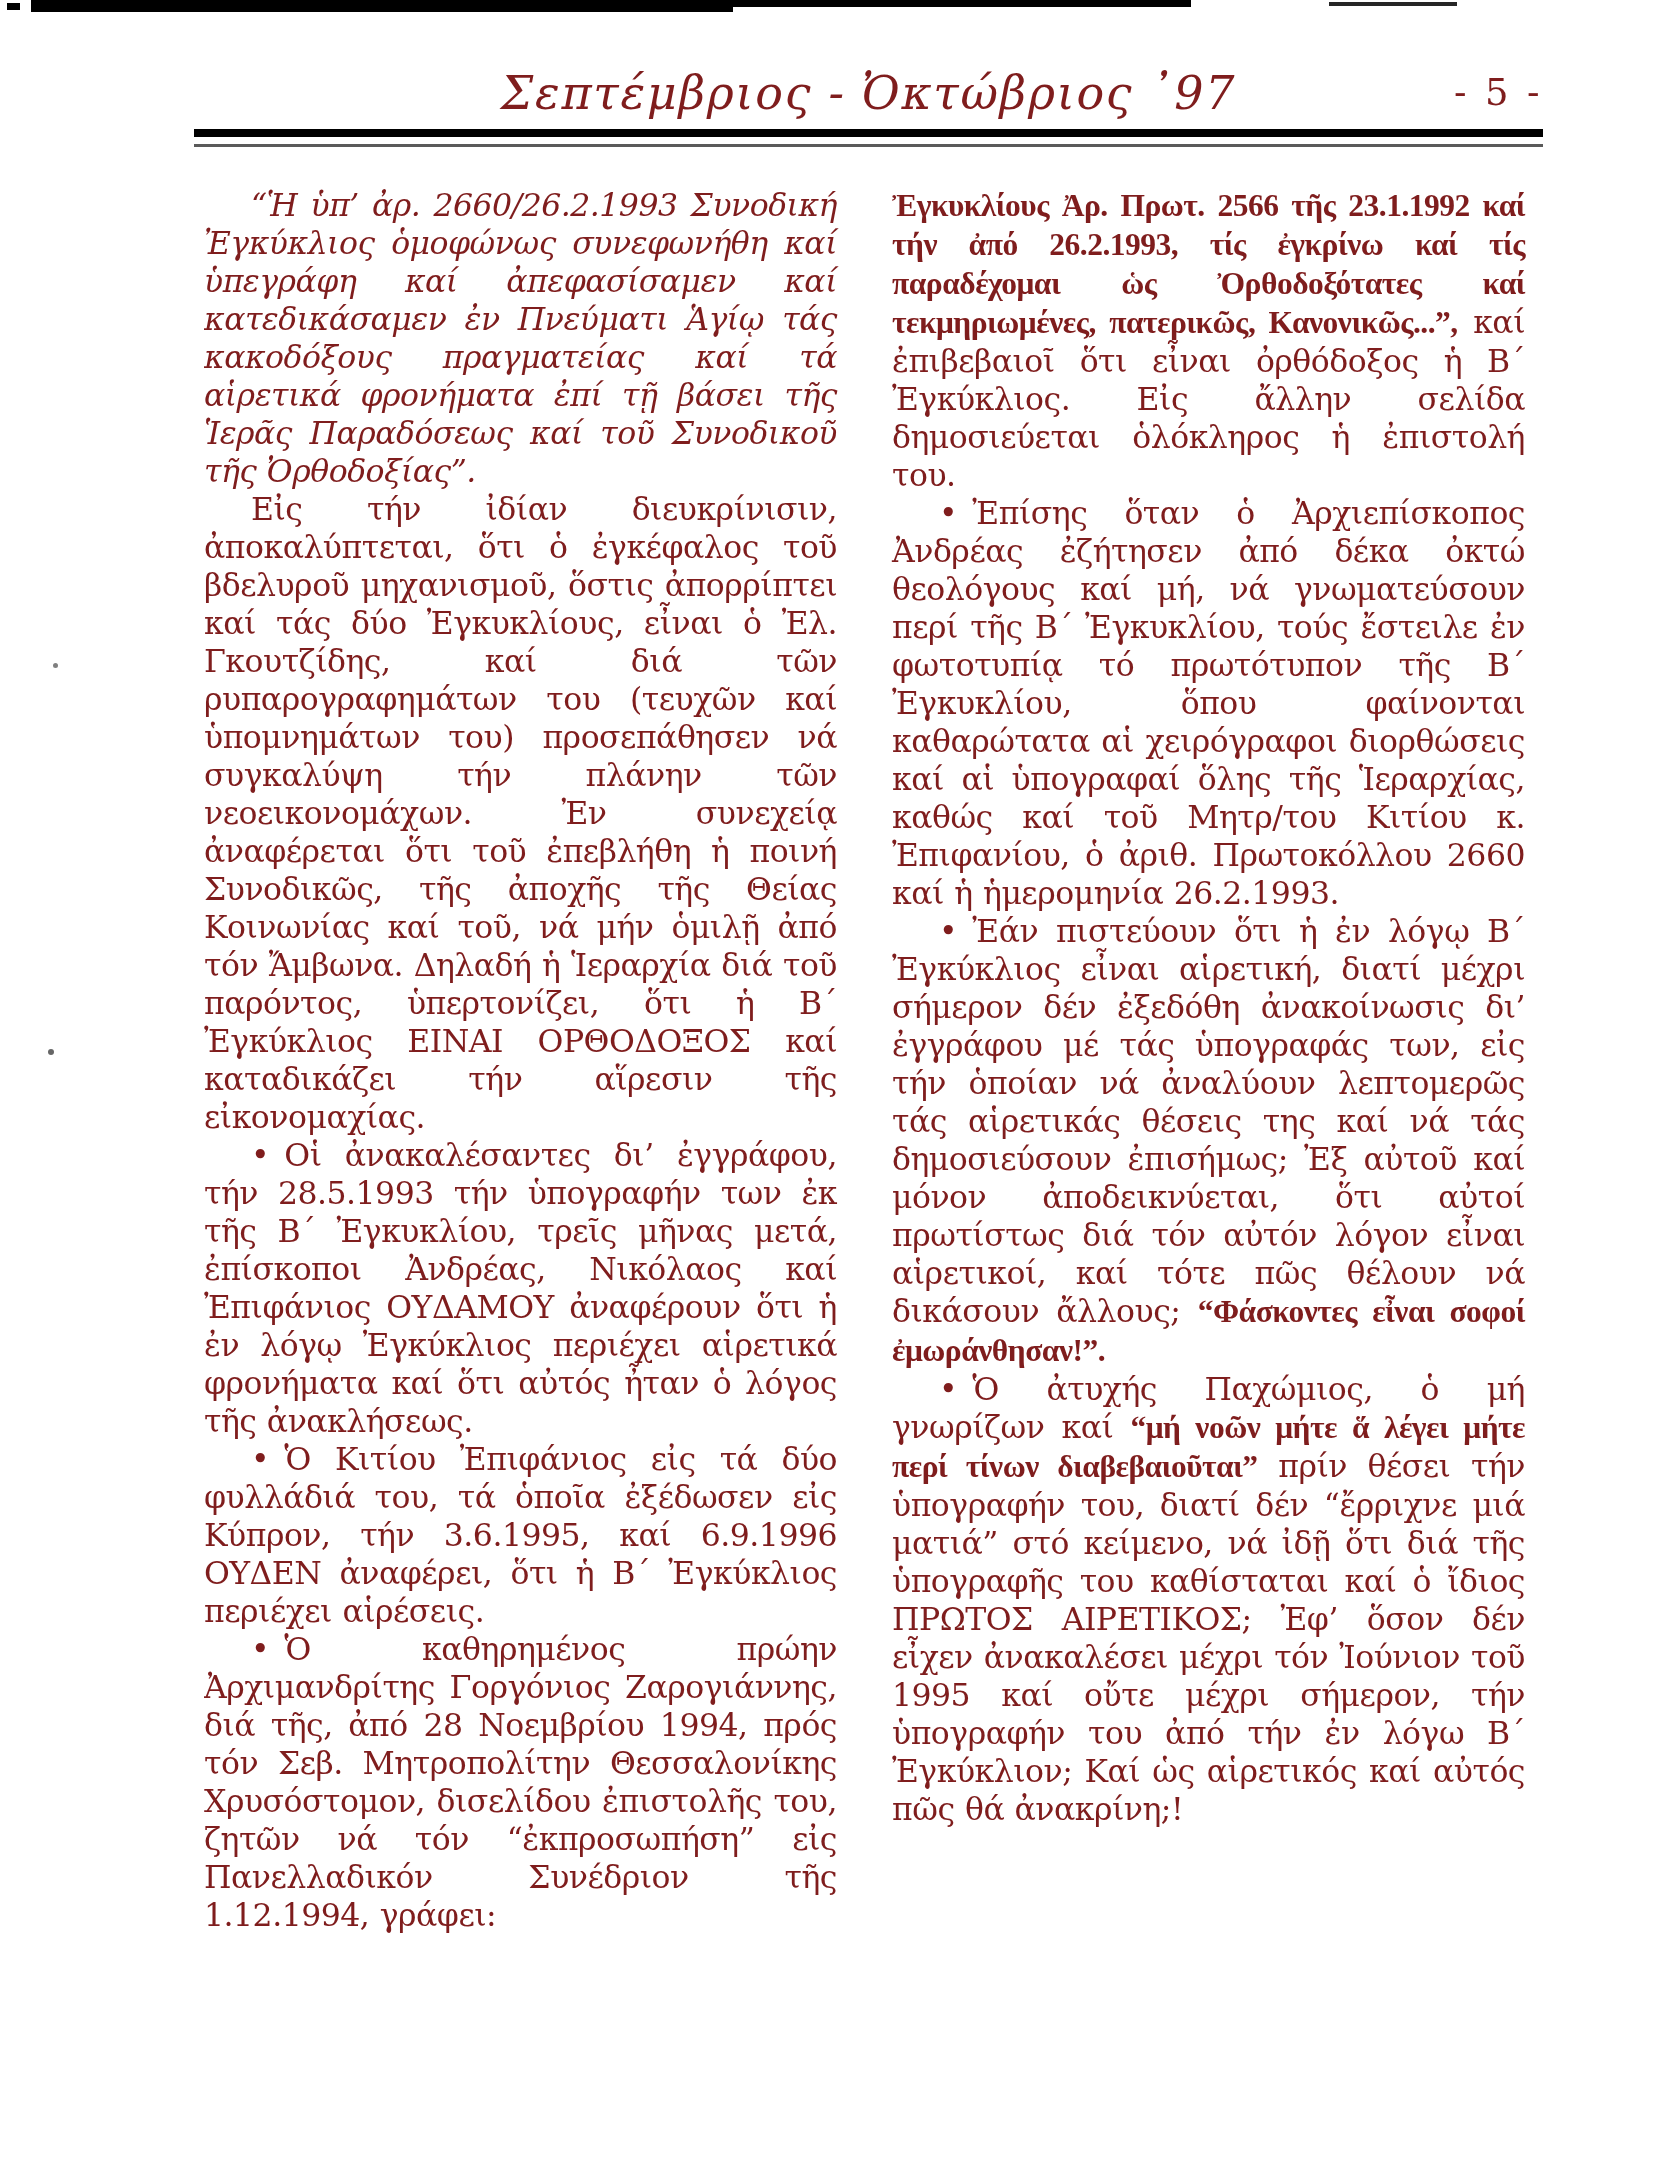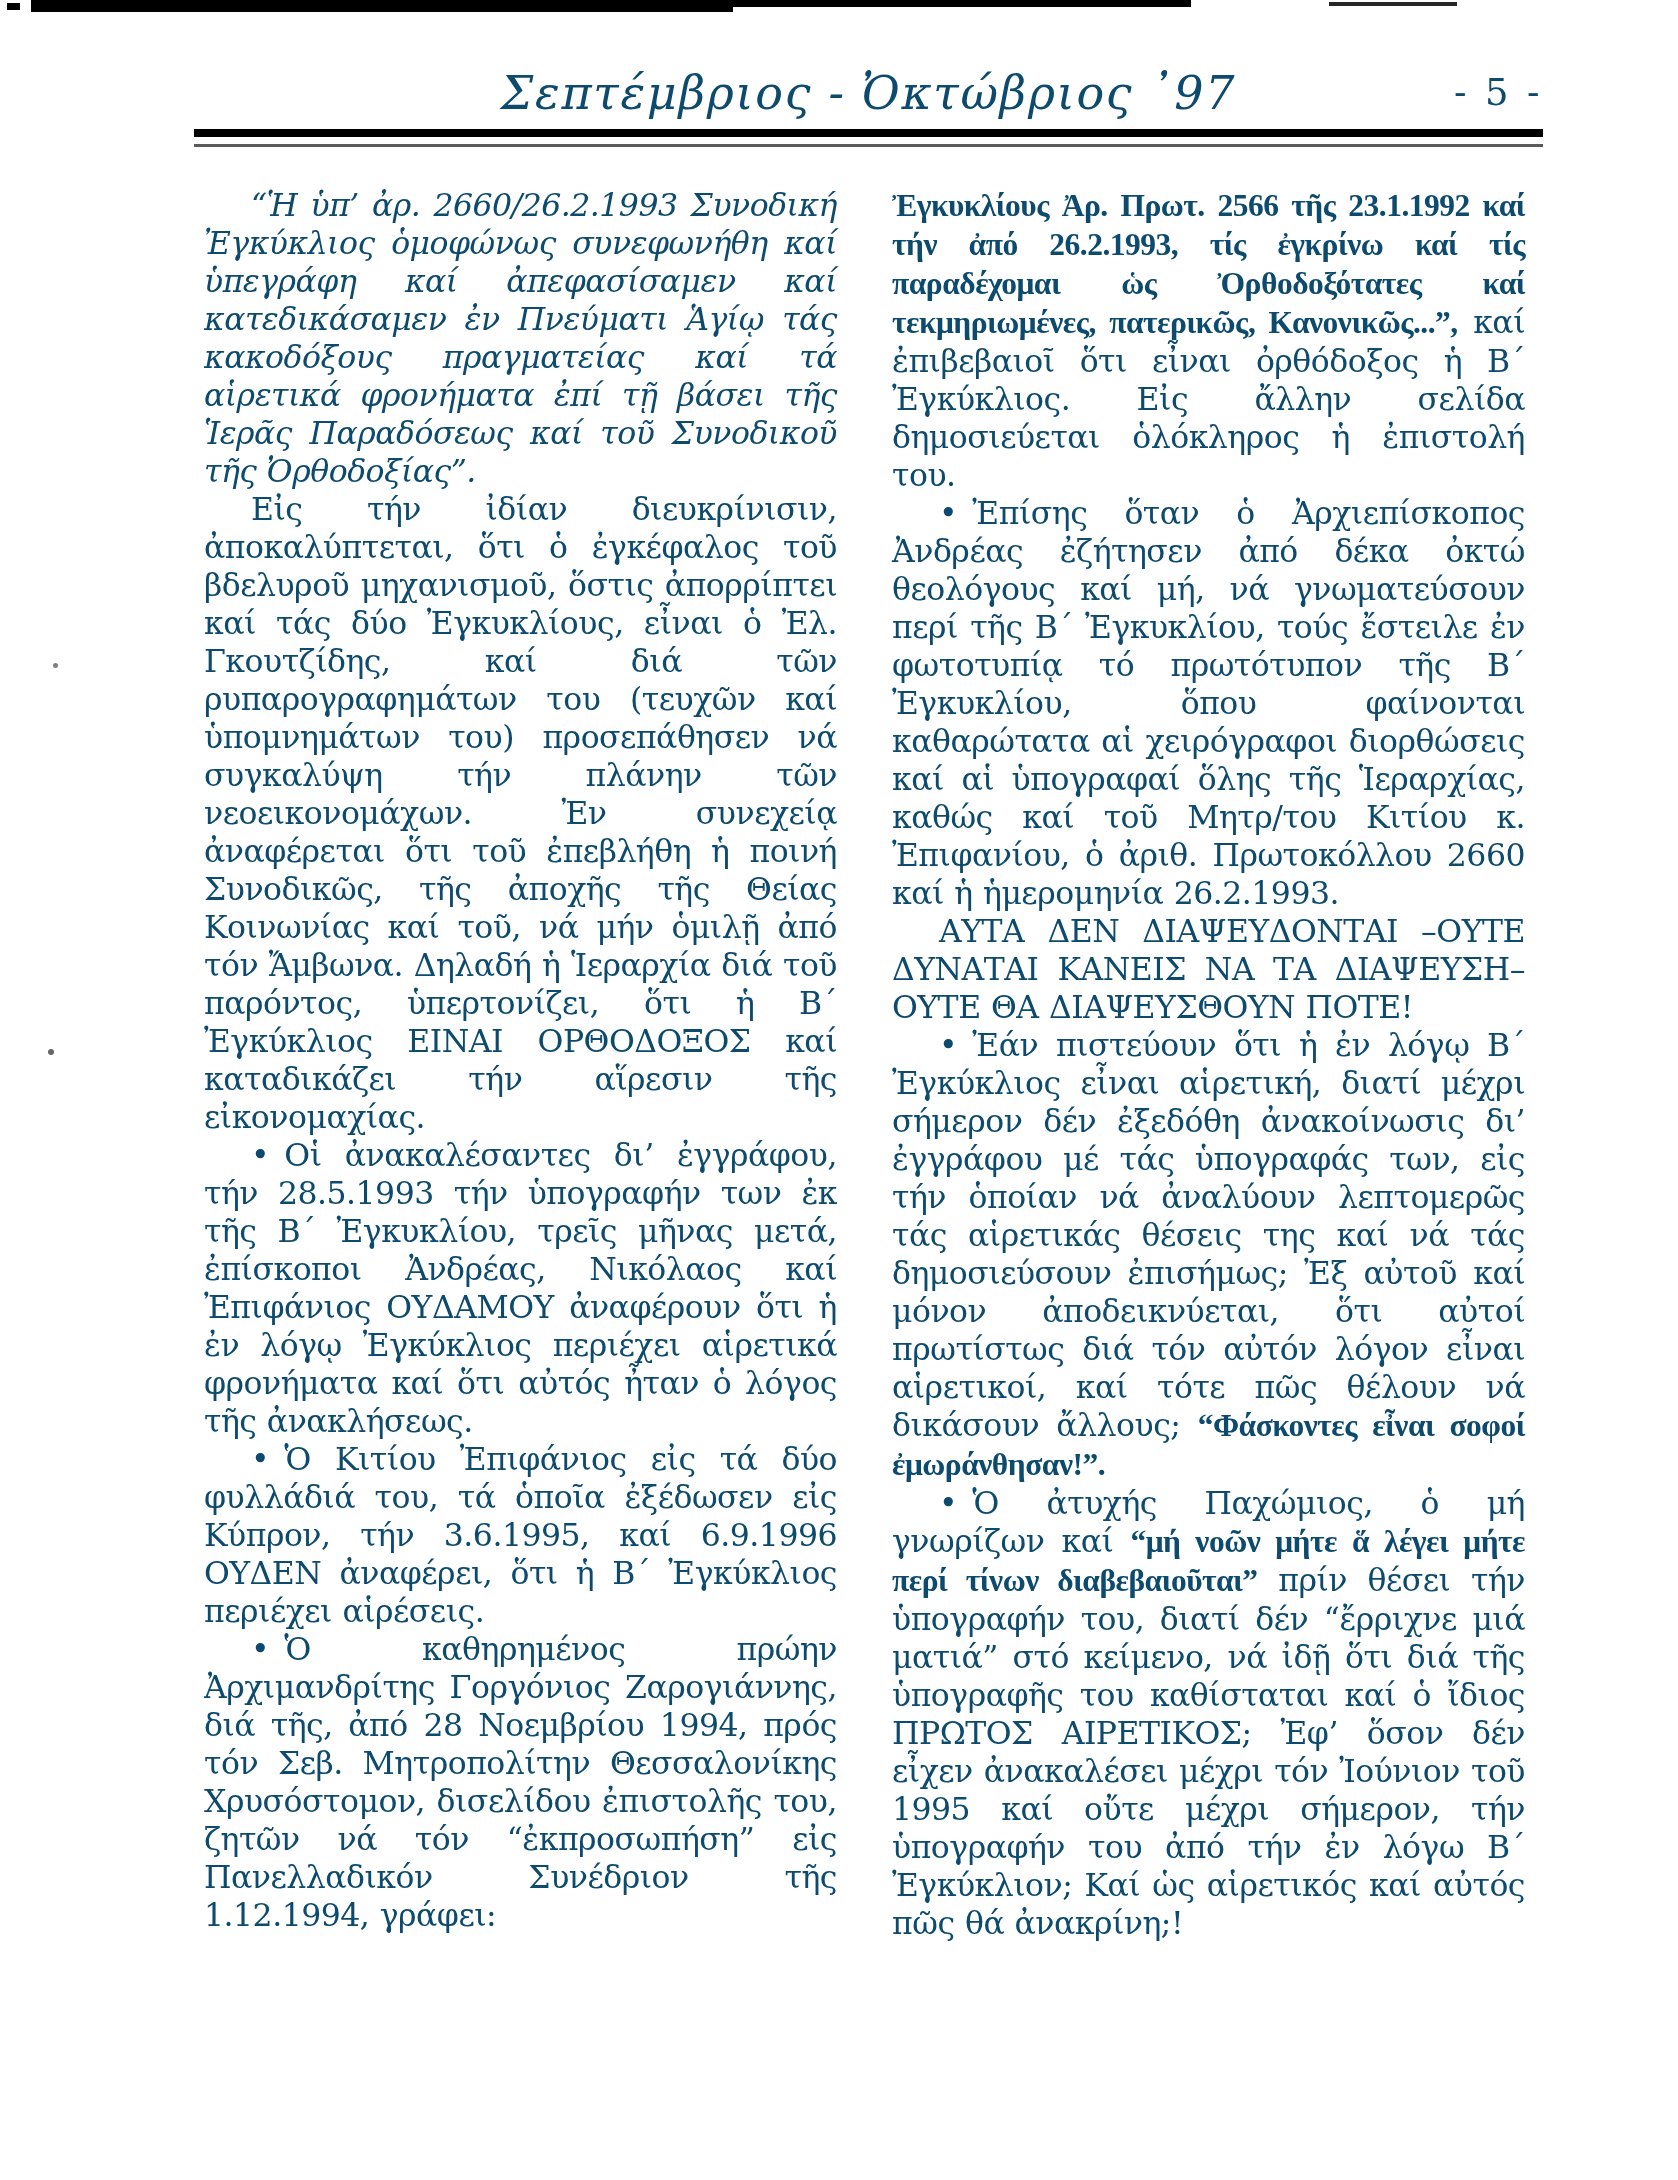--- a/index.html
+++ b/index.html
@@ -1,21 +1,21 @@
 <!DOCTYPE html>
 <html style="font-size:13.6px"><head>
 <meta charset="utf-8">
 <style>
   html,body{margin:0;padding:0;background:#e8e8e8;}
   .page{
     position:relative;
     width:1678px;height:2181px;
     background:#ffffff;
     font-family:"DejaVu Serif","Liberation Serif",serif;
-    color:#0c4a6e;
+    color:#7f1d1d;
     overflow:hidden;
   }
   
   .artifact{position:absolute;background:#000;}
   .a1{left:31px;top:0;width:702px;height:12px;}
   .a2{left:731px;top:0;width:460px;height:6.8px;}
   .a3{left:1329px;top:1.7px;width:128px;height:4.3px;opacity:.85;}
   .a4{left:6.8px;top:3.4px;width:13.6px;height:6.8px;}
   .a5{left:48px;top:1049px;width:6px;height:6px;border-radius:50%;opacity:.6;}
   .a6{left:53px;top:663px;width:5.1px;height:5.1px;border-radius:50%;opacity:.5;}
@@ -75,20 +75,19 @@
     <div class="column" id="col-left">
         <p class="para indent"><span class="seg-italic">“Ἡ ὑπ’ ἀρ. 2660/26.2.1993 Συνοδική Ἐγκύκλιος ὁμοφώνως συνεφωνήθη καί ὑπεγράφη καί ἀπεφασίσαμεν καί κατεδικάσαμεν ἐν Πνεύματι Ἁγίῳ τάς κακοδόξους πραγματείας καί τά αἱρετικά φρονήματα ἐπί τῇ βάσει τῆς Ἱερᾶς Παραδόσεως καί τοῦ Συνοδικοῦ τῆς Ὀρθοδοξίας”.</span></p>
         <p class="para indent"><span class="seg-regular">Εἰς τήν ἰδίαν διευκρίνισιν, ἀποκαλύπτεται, ὅτι ὁ ἐγκέφαλος τοῦ βδελυροῦ μηχανισμοῦ, ὅστις ἀπορρίπτει καί τάς δύο Ἐγκυκλίους, εἶναι ὁ Ἐλ. Γκουτζίδης, καί διά τῶν ρυπαρογραφημάτων του (τευχῶν καί ὑπομνημάτων του) προσεπάθησεν νά συγκαλύψη τήν πλάνην τῶν νεοεικονομάχων. Ἐν συνεχείᾳ ἀναφέρεται ὅτι τοῦ ἐπεβλήθη ἡ ποινή Συνοδικῶς, τῆς ἀποχῆς τῆς Θείας Κοινωνίας καί τοῦ, νά μήν ὁμιλῇ ἀπό τόν Ἄμβωνα. Δηλαδή ἡ Ἱεραρχία διά τοῦ παρόντος, ὑπερτονίζει, ὅτι ἡ Β΄ Ἐγκύκλιος ΕΙΝΑΙ ΟΡΘΟΔΟΞΟΣ καί καταδικάζει τήν αἵρεσιν τῆς εἰκονομαχίας.</span></p>
         <p class="para indent"><span class="seg-regular">• Οἱ ἀνακαλέσαντες δι’ ἐγγράφου, τήν 28.5.1993 τήν ὑπογραφήν των ἐκ τῆς Β΄ Ἐγκυκλίου, τρεῖς μῆνας μετά, ἐπίσκοποι Ἀνδρέας, Νικόλαος καί Ἐπιφάνιος ΟΥΔΑΜΟΥ ἀναφέρουν ὅτι ἡ ἐν λόγῳ Ἐγκύκλιος περιέχει αἱρετικά φρονήματα καί ὅτι αὐτός ἦταν ὁ λόγος τῆς ἀνακλήσεως.</span></p>
         <p class="para indent"><span class="seg-regular">• Ὁ Κιτίου Ἐπιφάνιος εἰς τά δύο φυλλάδιά του, τά ὁποῖα ἐξέδωσεν εἰς Κύπρον, τήν 3.6.1995, καί 6.9.1996 ΟΥΔΕΝ ἀναφέρει, ὅτι ἡ Β΄ Ἐγκύκλιος περιέχει αἱρέσεις.</span></p>
         <p class="para indent"><span class="seg-regular">• Ὁ καθηρημένος πρώην Ἀρχιμανδρίτης Γοργόνιος Ζαρογιάννης, διά τῆς, ἀπό 28 Νοεμβρίου 1994, πρός τόν Σεβ. Μητροπολίτην Θεσσαλονίκης Χρυσόστομον, δισελίδου ἐπιστολῆς του, ζητῶν νά τόν “ἐκπροσωπήση” εἰς Πανελλαδικόν Συνέδριον τῆς 1.12.1994, γράφει:</span></p>
       </div>
     <div class="column" id="col-right">
         <p class="para"><span class="seg-bold">Ἐγκυκλίους Ἀρ. Πρωτ. 2566 τῆς 23.1.1992 καί τήν ἀπό 26.2.1993, τίς ἐγκρίνω καί τίς παραδέχομαι ὡς Ὀρθοδοξότατες καί τεκμηριωμένες, πατερικῶς, Κανονικῶς...”,</span><span class="seg-regular"> καί ἐπιβεβαιοῖ ὅτι εἶναι ὀρθόδοξος ἡ Β΄ Ἐγκύκλιος. Εἰς ἄλλην σελίδα δημοσιεύεται ὁλόκληρος ἡ ἐπιστολή του.</span></p>
         <p class="para indent"><span class="seg-regular">• Ἐπίσης ὅταν ὁ Ἀρχιεπίσκοπος Ἀνδρέας ἐζήτησεν ἀπό δέκα ὀκτώ θεολόγους καί μή, νά γνωματεύσουν περί τῆς Β΄ Ἐγκυκλίου, τούς ἔστειλε ἐν φωτοτυπίᾳ τό πρωτότυπον τῆς Β΄ Ἐγκυκλίου, ὅπου φαίνονται καθαρώτατα αἱ χειρόγραφοι διορθώσεις καί αἱ ὑπογραφαί ὅλης τῆς Ἱεραρχίας, καθώς καί τοῦ Μητρ/του Κιτίου κ. Ἐπιφανίου, ὁ ἀριθ. Πρωτοκόλλου 2660 καί ἡ ἡμερομηνία 26.2.1993.</span></p>
-        <p class="para indent"><span class="seg-regular">ΑΥΤΑ ΔΕΝ ΔΙΑΨΕΥΔΟΝΤΑΙ –ΟΥΤΕ ΔΥΝΑΤΑΙ ΚΑΝΕΙΣ ΝΑ ΤΑ ΔΙΑΨΕΥΣΗ– ΟΥΤΕ ΘΑ ΔΙΑΨΕΥΣΘΟΥΝ ΠΟΤΕ!</span></p>
         <p class="para indent"><span class="seg-regular">• Ἐάν πιστεύουν ὅτι ἡ ἐν λόγῳ Β΄ Ἐγκύκλιος εἶναι αἱρετική, διατί μέχρι σήμερον δέν ἐξεδόθη ἀνακοίνωσις δι’ ἐγγράφου μέ τάς ὑπογραφάς των, εἰς τήν ὁποίαν νά ἀναλύουν λεπτομερῶς τάς αἱρετικάς θέσεις της καί νά τάς δημοσιεύσουν ἐπισήμως; Ἐξ αὐτοῦ καί μόνον ἀποδεικνύεται, ὅτι αὐτοί πρωτίστως διά τόν αὐτόν λόγον εἶναι αἱρετικοί, καί τότε πῶς θέλουν νά δικάσουν ἄλλους; </span><span class="seg-bold">“Φάσκοντες εἶναι σοφοί ἐμωράνθησαν!”.</span></p>
         <p class="para indent"><span class="seg-regular">• Ὁ ἀτυχής Παχώμιος, ὁ μή γνωρίζων καί </span><span class="seg-bold">“μή νοῶν μήτε ἅ λέγει μήτε περί τίνων διαβεβαιοῦται”</span><span class="seg-regular"> πρίν θέσει τήν ὑπογραφήν του, διατί δέν “ἔρριχνε μιά ματιά” στό κείμενο, νά ἰδῇ ὅτι διά τῆς ὑπογραφῆς του καθίσταται καί ὁ ἴδιος ΠΡΩΤΟΣ ΑΙΡΕΤΙΚΟΣ; Ἐφ’ ὅσον δέν εἶχεν  ἀνακαλέσει μέχρι τόν Ἰούνιον τοῦ 1995 καί οὔτε μέχρι σήμερον, τήν ὑπογραφήν του ἀπό τήν ἐν λόγω Β΄ Ἐγκύκλιον; Καί ὡς αἱρετικός καί αὐτός πῶς θά ἀνακρίνη;!</span></p>
       </div>
   </div>
 
 </div>
 
 
 </body></html>

